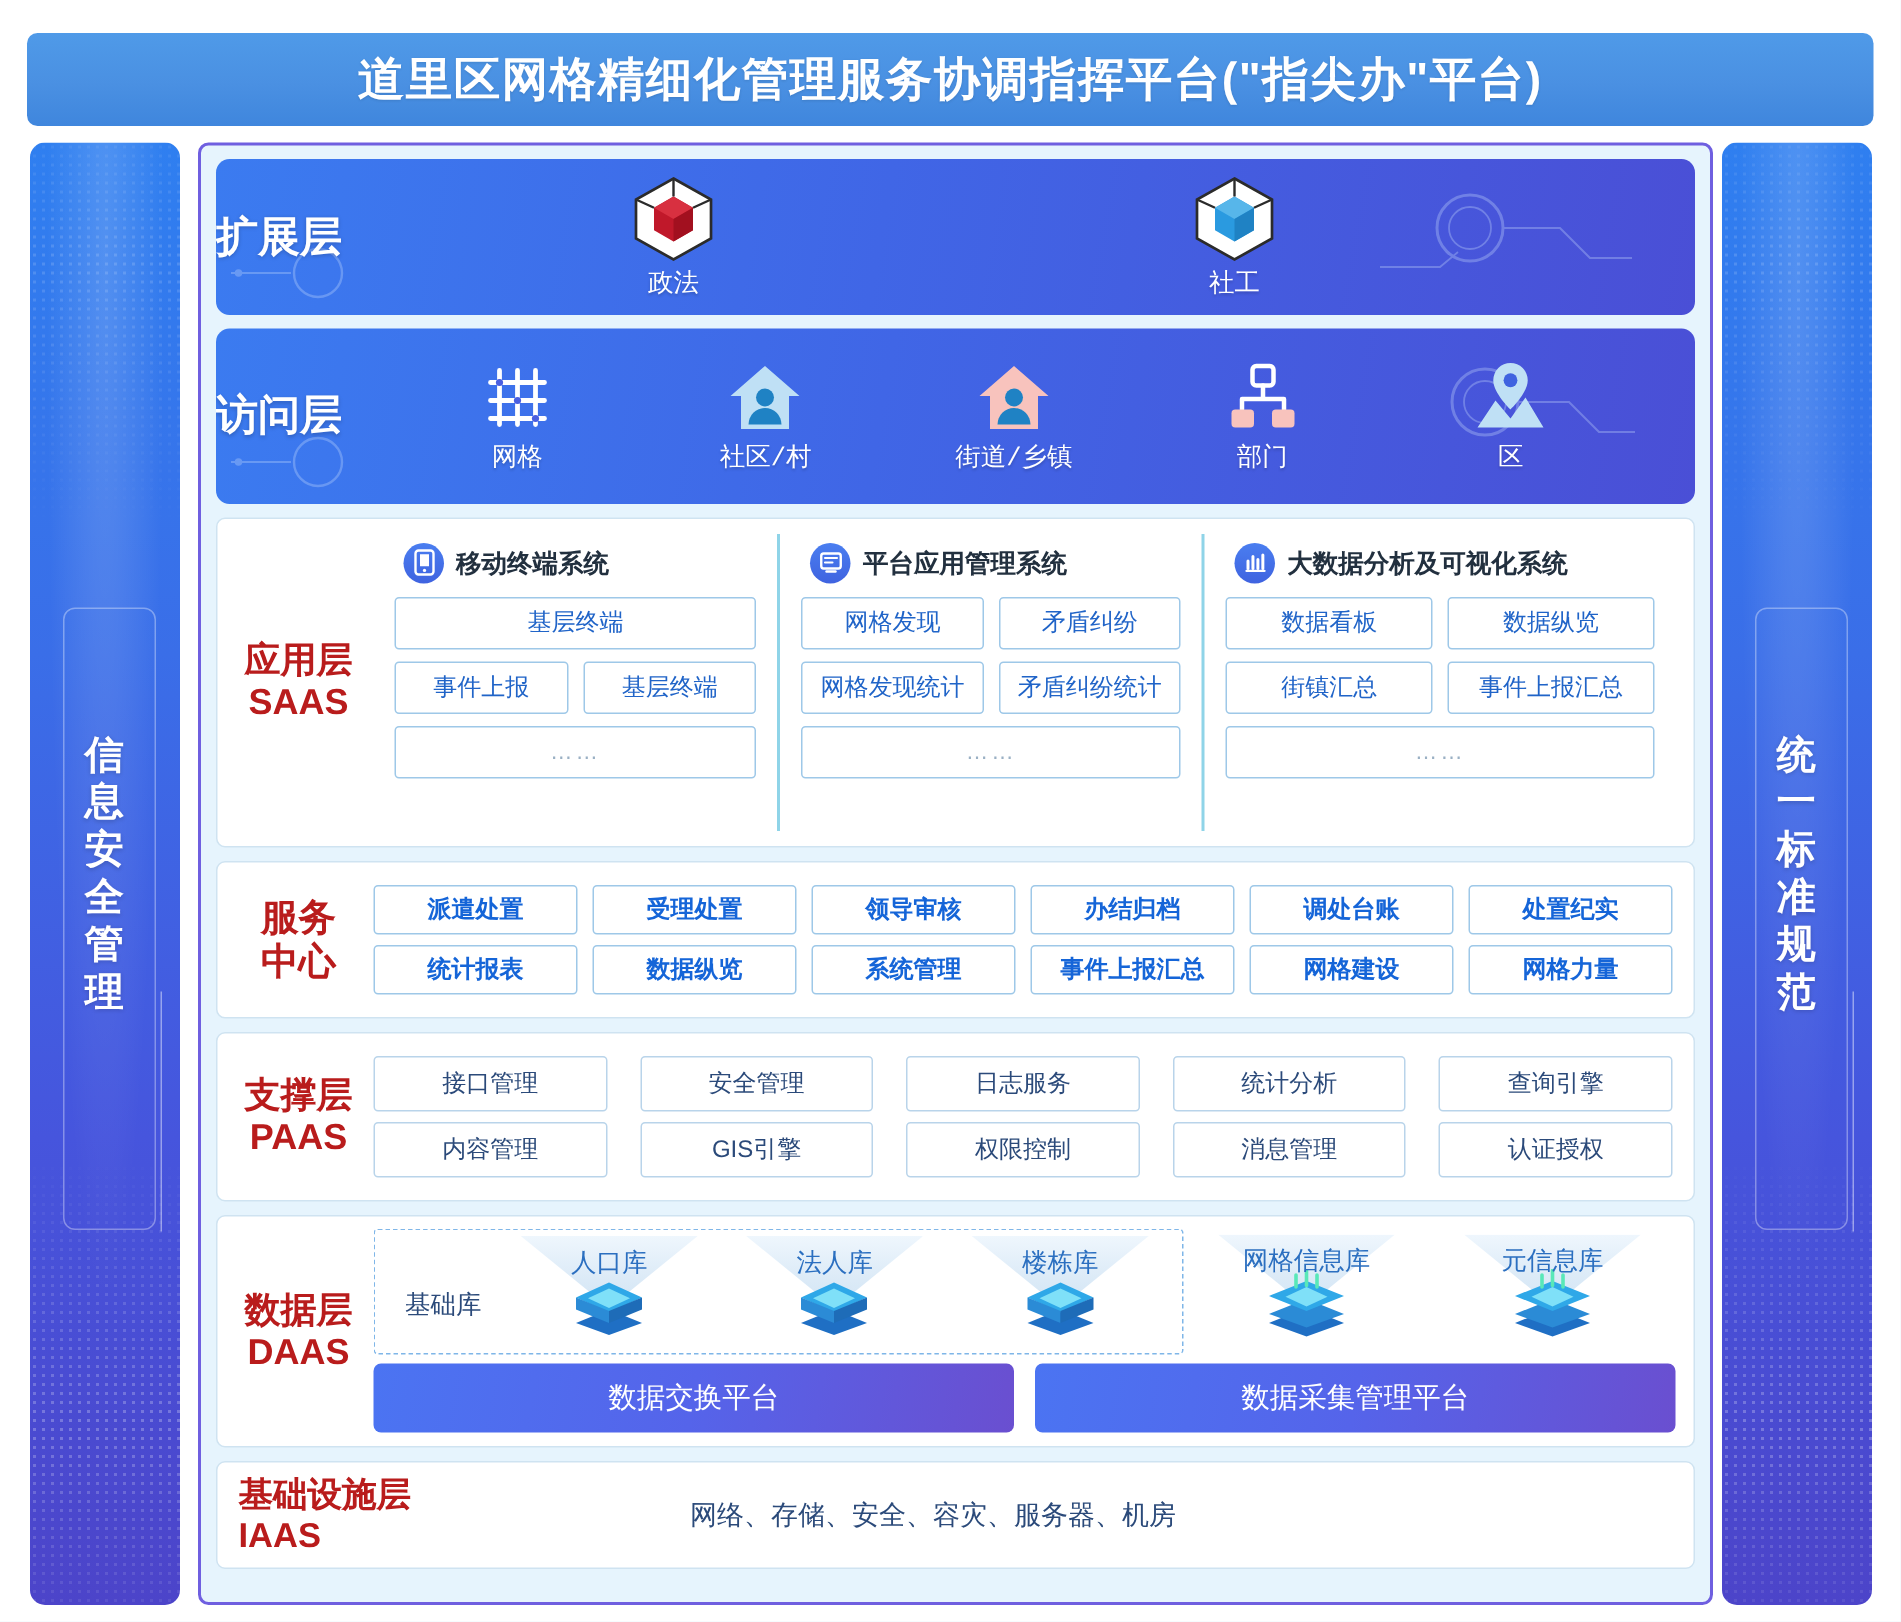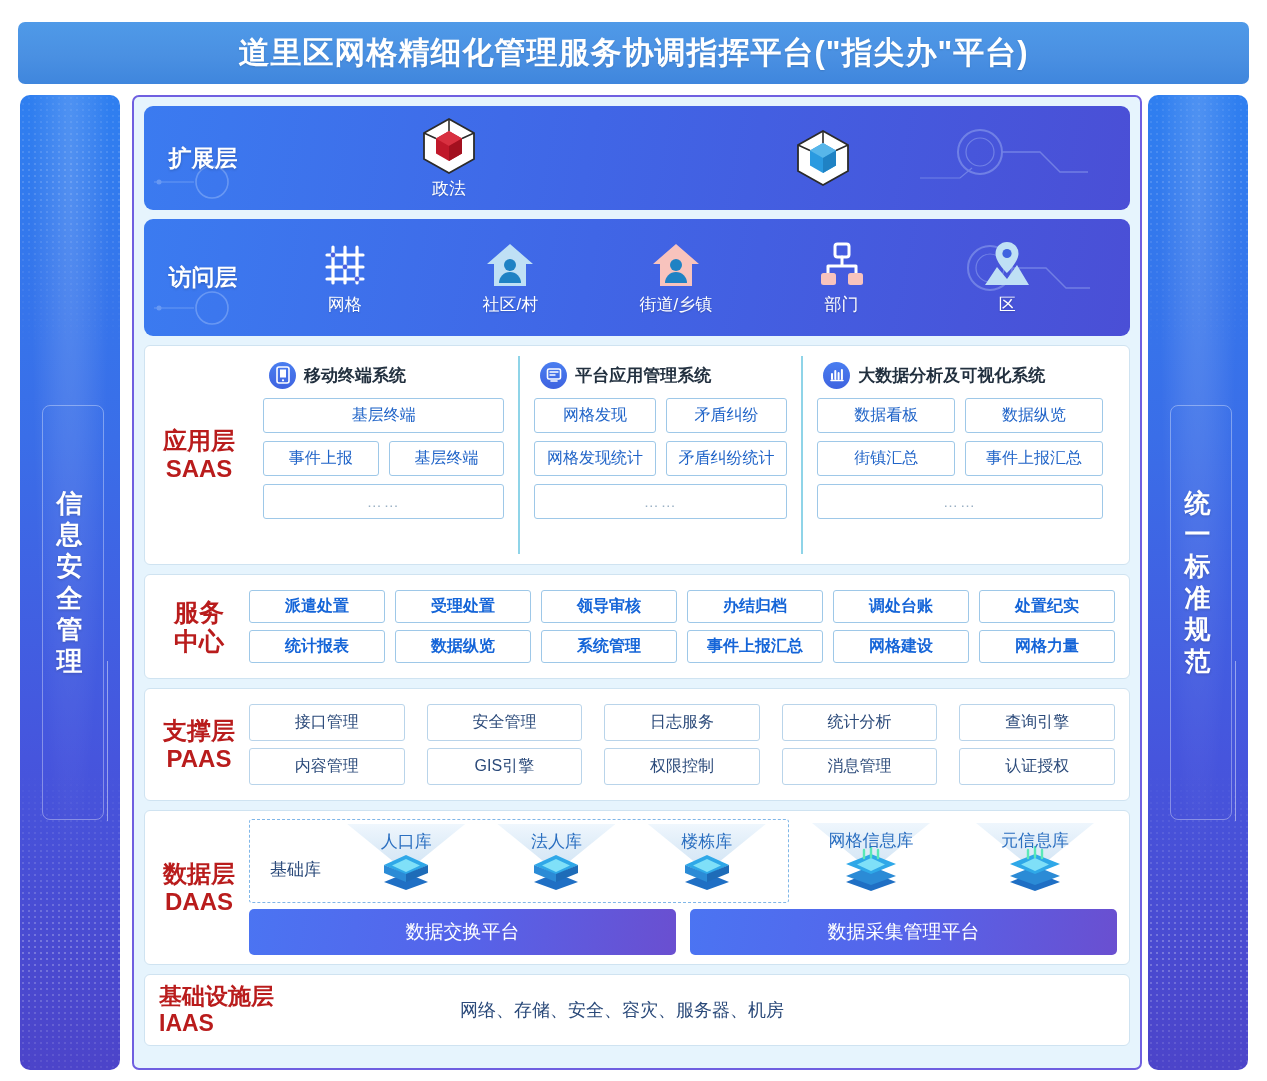--- a/index.html
+++ b/index.html
@@ -85,26 +85,26 @@
     display:flex; align-items:center;
   }
   .band .deco{
     position:absolute; right:40px; top:50%; transform:translateY(-50%);
     width:170px; height:80px; opacity:.30; pointer-events:none;
   }
   .band .deco2{
     position:absolute; left:10px; bottom:6px; width:160px; height:44px; opacity:.30;
   }
   .band .lbl{
-    color:#fff; font-size:23px; width:118px; text-align:center; flex:0 0 118px;
+    color:#fff; font-size:28px; width:118px; flex:0 0 118px;
     text-shadow:0 1px 3px rgba(0,0,0,.22); z-index:2;
   }
   .band .items{ flex:1; display:flex; align-items:center; z-index:2; }
   .band .item{ flex:1; text-align:center; color:#fff; }
-  .band .item .cap{ font-size:17px; margin-top:2px; text-shadow:0 1px 2px rgba(0,0,0,.2); }
+  .band .item .cap{ font-size:17px; margin-top:2px; text-shadow:0 1px 2px rgba(0,0,0,.2);font-family:Liberation Mono, monospace; }
   .band .item .ico{ height:58px; display:flex; align-items:center; justify-content:center; }
 
   #ext-band{ height:104px; }
   #acc-band{ height:117px; }
   #ext-band .items{ padding-right:120px; }
   #acc-band .items{ padding:0 40px 0 0; }
   #acc-band .item .ico{ height:52px; }
 
   
   .panel{
@@ -260,20 +260,21 @@
           <div class="ico">
             <svg width="56" height="58" viewBox="0 0 56 58">
               <polygon points="28,2 53,16 53,42 28,56 3,42 3,16" fill="#ffffff"></polygon>
               <polygon points="28,14 41,21.5 41,36.5 28,44 15,36.5 15,21.5" fill="#2a9ae0"></polygon>
               <polygon points="28,14 41,21.5 28,29 15,21.5" fill="#57b6ea"></polygon>
               <polygon points="28,29 41,21.5 41,36.5 28,44" fill="#1f82c4"></polygon>
               <path d="M28,2 L28,14 M3,16 L15,21.5 M53,16 L41,21.5" stroke="#2b2b2b" stroke-width="1.6" fill="none"></path>
               <polygon points="28,2 53,16 53,42 28,56 3,42 3,16" fill="none" stroke="#2b2b2b" stroke-width="1.8"></polygon>
             </svg>
           </div>
+          <div class="cap">社工</div>
         </div>
       </div>
     </div>
 
     <div class="layer band" id="acc-band">
       <svg class="deco" viewBox="0 0 170 80">
         <circle cx="70" cy="30" r="22" fill="none" stroke="#cfe3ff" stroke-width="2"></circle>
         <circle cx="70" cy="30" r="14" fill="none" stroke="#cfe3ff" stroke-width="1.2"></circle>
         <path d="M92 30 H126 L146 50 H170" fill="none" stroke="#cfe3ff" stroke-width="1.4"></path>
       </svg>

